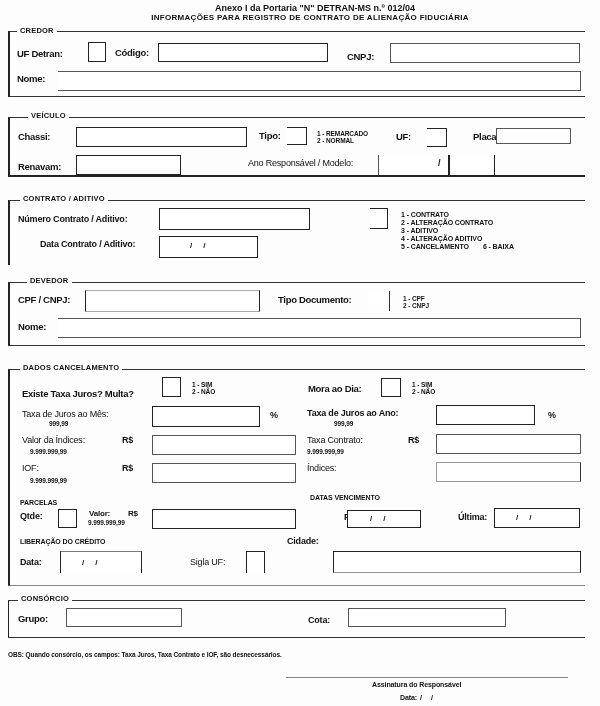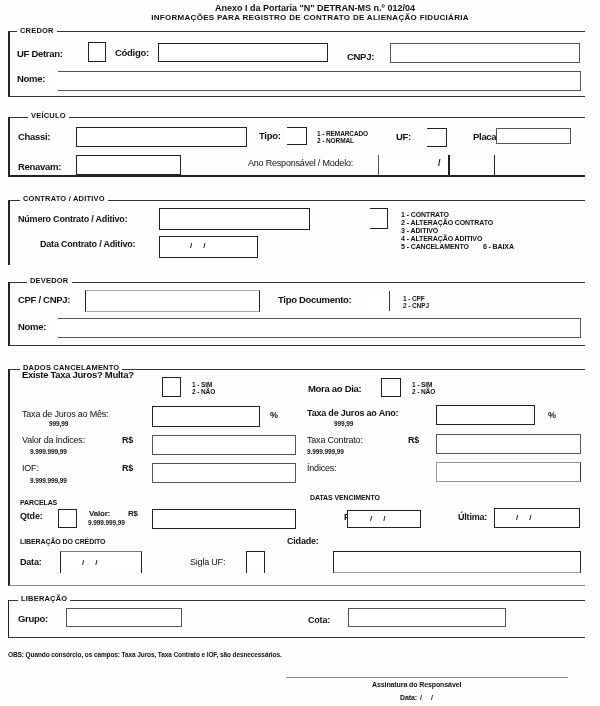--- a/index.html
+++ b/index.html
@@ -80,21 +80,21 @@
 <div class="box thin" style="left:368px;top:291px;width:22px;height:20px;border:none;border-right:1.5px solid #333;"></div>
 <div class="small" style="left:403px;top:295px;">
   <div>1 - CPF</div>
   <div>2 - CNPJ</div>
 </div>
 <span class="tl" style="left:18px;top:321px;">Nome:</span>
 <div class="box thin" style="left:58px;top:318px;width:523px;height:20px;border-left:none;"></div>
 
 <div class="frame" style="left:8px;top:369px;width:577px;height:217px;border-bottom:1px solid #888;"></div>
 <div class="sec-title" style="left:20px;top:363px;">DADOS CANCELAMENTO</div>
-<span class="tl" style="left:22px;top:369px;">Existe Taxa Juros? Multa?</span>
+<span class="tl" style="left:22px;top:388px;">Existe Taxa Juros? Multa?</span>
 <div class="box" style="left:162px;top:377px;width:19px;height:20px;"></div>
 <div class="small" style="left:192px;top:381px;">
   <div>1 - SIM</div>
   <div>2 - NÃO</div>
 </div>
 <span class="tl" style="left:308px;top:383px;">Mora ao Dia:</span>
 <div class="box" style="left:381px;top:378px;width:20px;height:19px;"></div>
 <div class="small" style="left:412px;top:381px;">
   <div>1 - SIM</div>
   <div>2 - NÃO</div>
@@ -143,21 +143,21 @@
 <span class="small" style="left:20px;top:538px;font-size:7px;">LIBERAÇÃO DO CRÉDITO</span>
 <span class="t" style="left:20px;top:557px;">Data:</span>
 <div class="box" style="left:60px;top:551px;width:82px;height:22px;border-bottom:none;border-top-color:#777;"></div>
 <span class="date-sep" style="left:82px;top:558px;white-space:pre;font-size:8px;">/     /</span>
 <span class="t" style="left:190px;top:557px;font-weight:normal;">Sigla UF:</span>
 <div class="box" style="left:246px;top:551px;width:19px;height:22px;border-bottom:none;"></div>
 <span class="t" style="left:287px;top:536px;">Cidade:</span>
 <div class="box" style="left:333px;top:551px;width:248px;height:22px;border-bottom:1px solid #999;"></div>
 
 <div class="frame" style="left:8px;top:600px;width:577px;height:38px;border-left:1.5px solid #222;"></div>
-<div class="sec-title" style="left:18px;top:594px;">LIBERAÇÃO</div>
+<div class="sec-title" style="left:18px;top:594px;">CONSÓRCIO</div>
 <span class="tl" style="left:18px;top:613px;">Grupo:</span>
 <div class="box thin" style="left:66px;top:608px;width:116px;height:19px;"></div>
 <span class="t" style="left:308px;top:615px;">Cota:</span>
 <div class="box thin" style="left:348px;top:608px;width:158px;height:19px;"></div>
 
 <div class="small" style="left:8px;top:651px;font-size:6.5px;font-weight:bold;">OBS: Quando consórcio, os campos: Taxa Juros, Taxa Contrato e IOF, são desnecessários.</div>
 <div class="hline" style="left:286px;top:677px;width:282px;border-top:1px solid #888;"></div>
 <span class="small" style="left:372px;top:681px;font-size:7px;">Assinatura do Responsável</span>
 <span class="small" style="left:400px;top:694px;font-size:7px;">Data:</span>
 <span class="small" style="left:420px;top:694px;font-size:7px;white-space:pre;">/     /</span>

